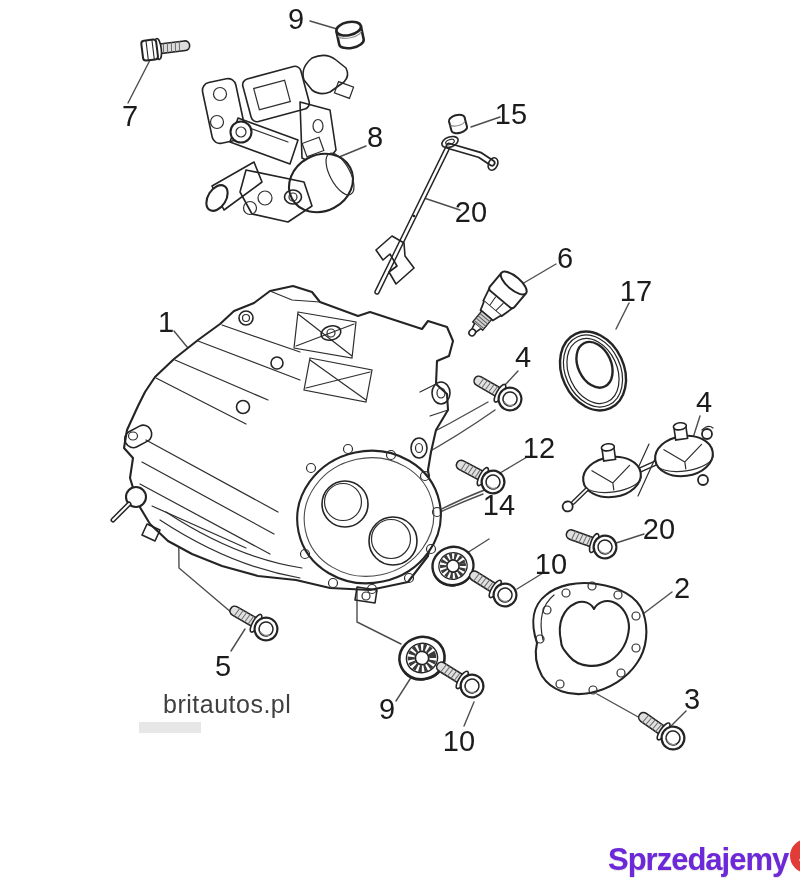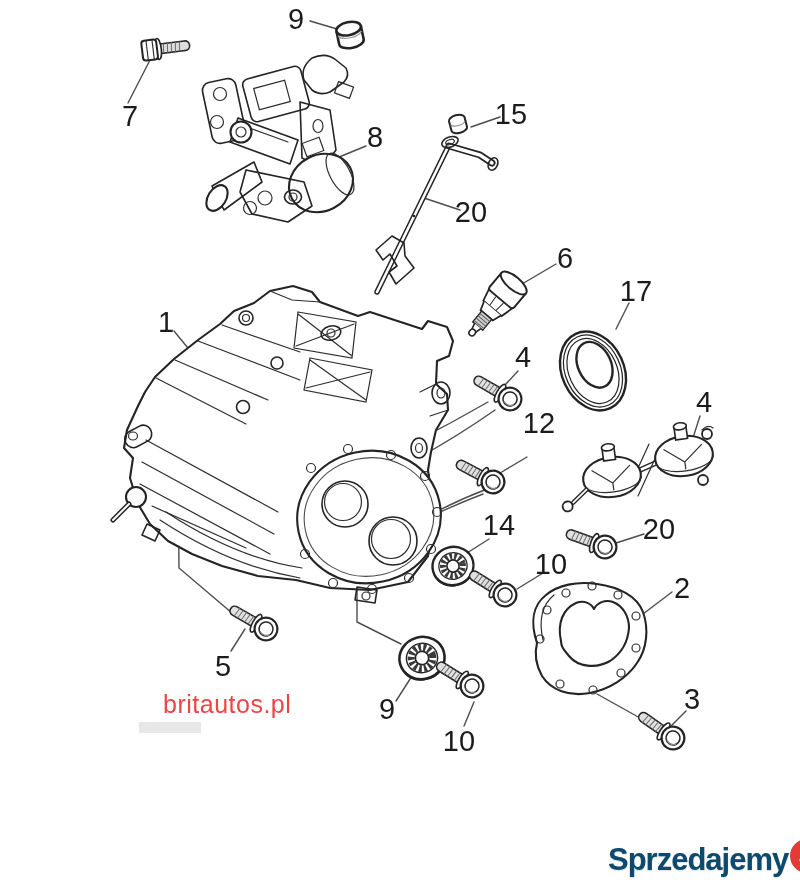--- a/index.html
+++ b/index.html
@@ -1,23 +1,23 @@
 <!DOCTYPE html>
 <html><head>
 <meta charset="utf-8">
 <style>
   html,body{margin:0;padding:0;background:#fff;}
   .stage{position:relative;width:800px;height:891px;background:#ffffff;overflow:hidden;
          font-family:"Liberation Sans",sans-serif;}
   .artwork{position:absolute;left:0;top:0;}
   .callout{position:absolute;transform:translate(-50%,-50%);font-size:29px;line-height:1;
            color:#1b1b1b;letter-spacing:0px;white-space:nowrap;}
-  .site-mark{position:absolute;left:163px;top:690px;font-size:25px;color:#ef4444;letter-spacing:.5px;}
+  .site-mark{position:absolute;left:163px;top:690px;font-size:25px;color:#404040;letter-spacing:.5px;}
   .marketplace{position:absolute;left:608px;top:842px;display:flex;align-items:flex-start;}
-  .marketplace .mtext{font-size:31px;font-weight:bold;letter-spacing:-1px;color:#0c4a6e;
+  .marketplace .mtext{font-size:31px;font-weight:bold;letter-spacing:-1px;color:#6d28d9;
         text-shadow:0 0 1px #d8d8d8, 0 1px 1px #e2e2e2;}
   .marketplace .badge{width:34px;height:34px;border-radius:50%;background:#e23c38;margin-left:2px;
         margin-top:-3px;display:flex;align-items:center;justify-content:center;}
   .marketplace .badge span{color:#fff;font-size:14px;font-weight:bold;font-style:italic;}
   svg .ln{fill:none;stroke:#242424;stroke-width:1.6;stroke-linecap:round;stroke-linejoin:round;}
   svg .hv{fill:#ffffff;stroke:#242424;stroke-width:2.1;stroke-linecap:round;stroke-linejoin:round;}
   svg .th{fill:none;stroke:#2e2e2e;stroke-width:1.2;stroke-linecap:round;}
   svg .ld{fill:none;stroke:#4d4d4d;stroke-width:1.4;stroke-linecap:round;}
 </style>
 </head>
@@ -267,23 +267,23 @@
 <div class="callout" style="left:692px;top:699px">3</div>
 <div class="callout" style="left:704px;top:402px">4</div>
 <div class="callout" style="left:223px;top:666px">5</div>
 <div class="callout" style="left:565px;top:258px">6</div>
 <div class="callout" style="left:130px;top:116px">7</div>
 <div class="callout" style="left:375px;top:137px">8</div>
 <div class="callout" style="left:296px;top:19px">9</div>
 <div class="callout" style="left:551px;top:564px">10</div>
 <div class="callout" style="left:459px;top:741px">10</div>
 <div class="callout" style="left:636px;top:291px">17</div>
-<div class="callout" style="left:539px;top:423px">12</div>
+<div class="callout" style="left:539px;top:448px">12</div>
 <div class="callout" style="left:387px;top:709px">9</div>
-<div class="callout" style="left:499px;top:525px">14</div>
+<div class="callout" style="left:499px;top:505px">14</div>
 <div class="callout" style="left:523px;top:357px">4</div>
 <div class="callout" style="left:471px;top:212px">20</div>
 <div class="callout" style="left:511px;top:114px">15</div>
 <div class="callout" style="left:659px;top:529px">20</div>
 
 <div class="site-mark">britautos.pl</div>
 
 <div class="marketplace">
   <span class="mtext">Sprzedajemy</span>
   <span class="badge">

